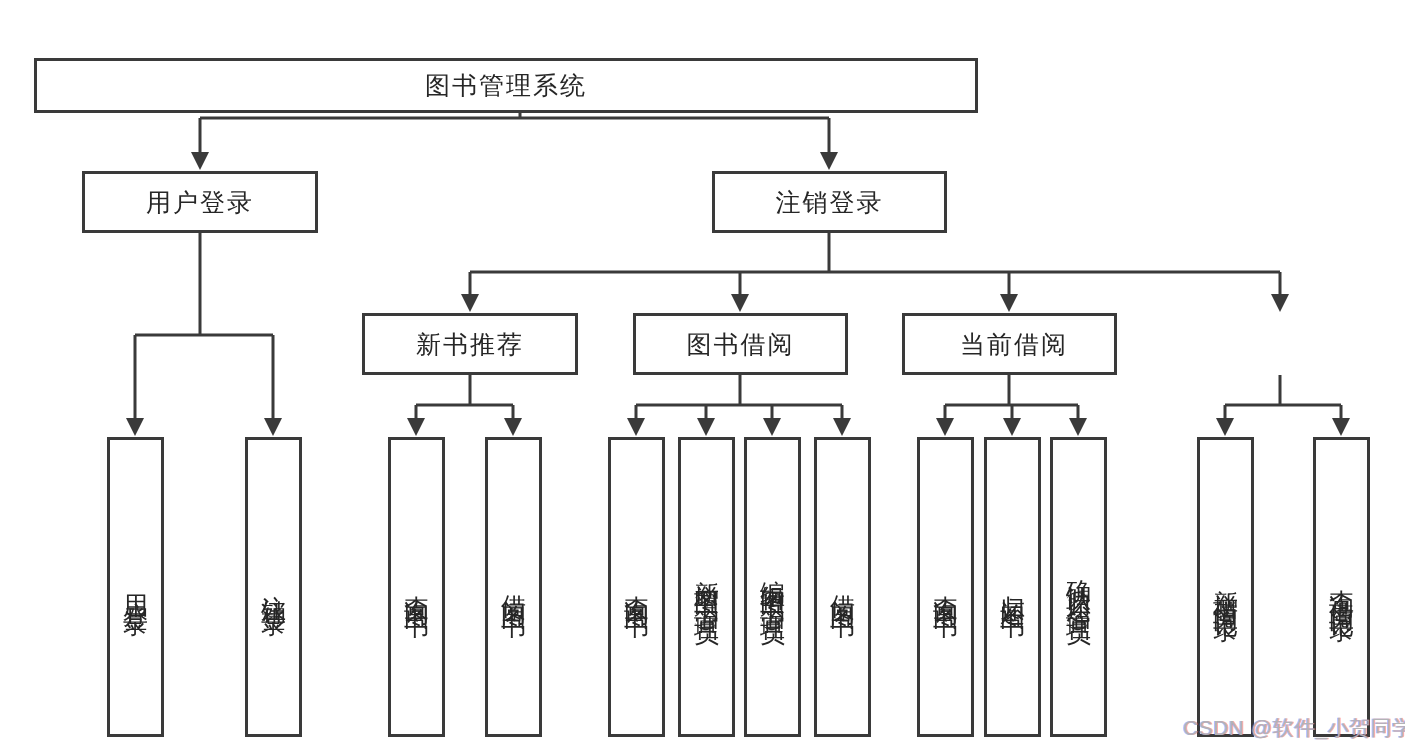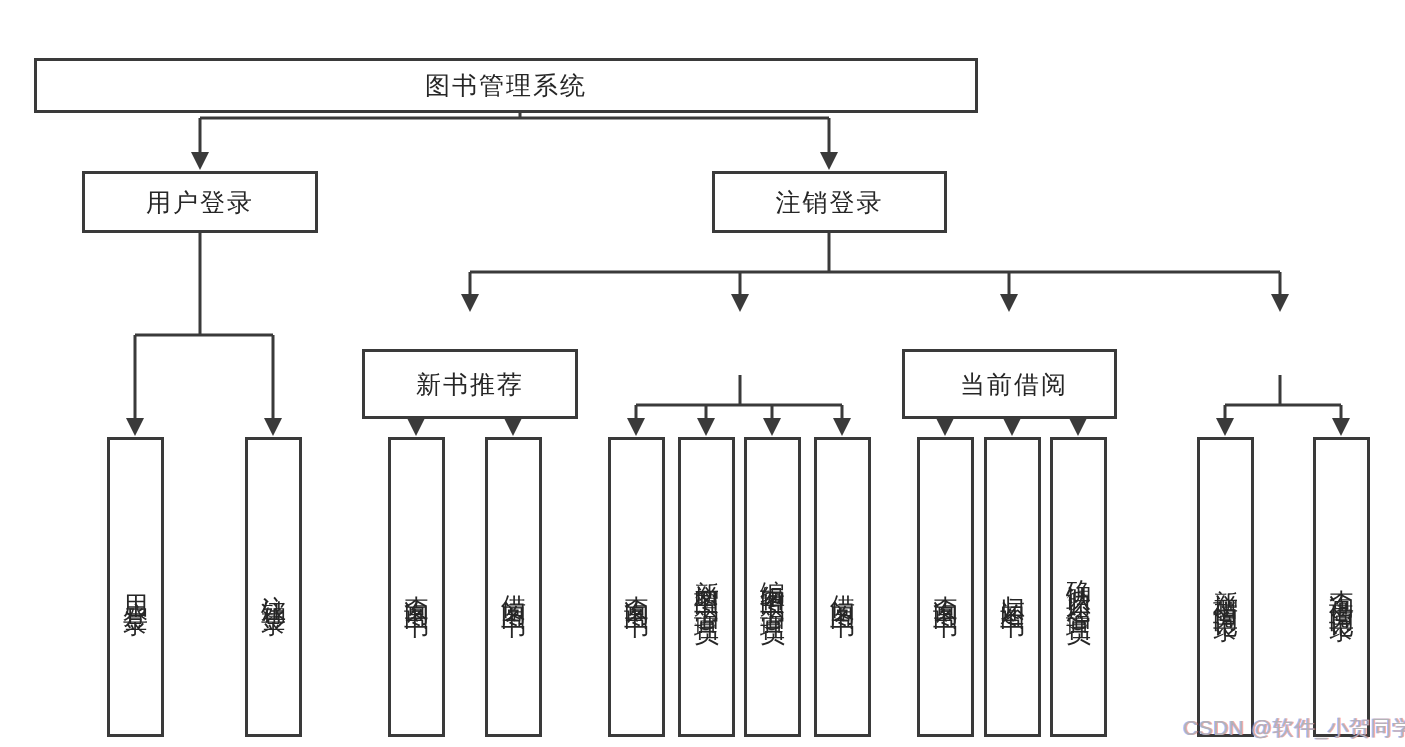--- a/index.html
+++ b/index.html
@@ -13,21 +13,21 @@
   }
   .hlabel{font-size:25px;letter-spacing:2px;white-space:nowrap;}
   .vbox{width:57px;height:300px;top:437px;}
   .vlabel{
     writing-mode:vertical-rl;text-orientation:mixed;
     font-size:25px;letter-spacing:6px;line-height:1;white-space:nowrap;
   }
   .root{left:34px;top:13px;width:944px;height:55px;margin-top:45px;}
   .lvl2-login{left:82px;top:171px;width:236px;height:62px;}
   .lvl2-mgmt{left:712px;top:171px;width:235px;height:62px;}
-  .hdr{top:313px;height:70px;margin-top:36px;}
+  .hdr{top:313px;height:62px;}
   .hdr-recommend{left:362px;width:216px;}
   .hdr-borrow{left:633px;width:215px;}
   .hdr-current{left:902px;width:215px;padding-left:9px;}
   .hdr-records{left:1173px;width:215px;}
   .a1{left:107px;} .a2{left:245px;}
   .b1{left:388px;} .b2{left:485px;}
   .c1{left:608px;} .c2{left:678px;} .c3{left:744px;} .c4{left:814px;}
   .d1{left:917px;} .d2{left:984px;} .d3{left:1050px;}
   .e1{left:1197px;} .e2{left:1313px;}
   .wires{position:absolute;left:0;top:0;width:1405px;height:747px;pointer-events:none;}
@@ -92,20 +92,23 @@
   <div class="box lvl2-login">
     <span class="hlabel">用户登录</span>
   </div>
   <div class="box lvl2-mgmt">
     <span class="hlabel">注销登录</span>
   </div>
 
   <div class="box hdr hdr-recommend">
     <span class="hlabel">新书推荐</span>
   </div>
+  <div class="box hdr hdr-borrow">
+    <span class="hlabel">图书借阅</span>
+  </div>
   <div class="box hdr hdr-current">
     <span class="hlabel">当前借阅</span>
   </div>
 
   <div class="box vbox a1">
     <span class="vlabel">用户登录</span>
   </div>
   <div class="box vbox a2">
     <span class="vlabel">注销登录</span>
   </div>

